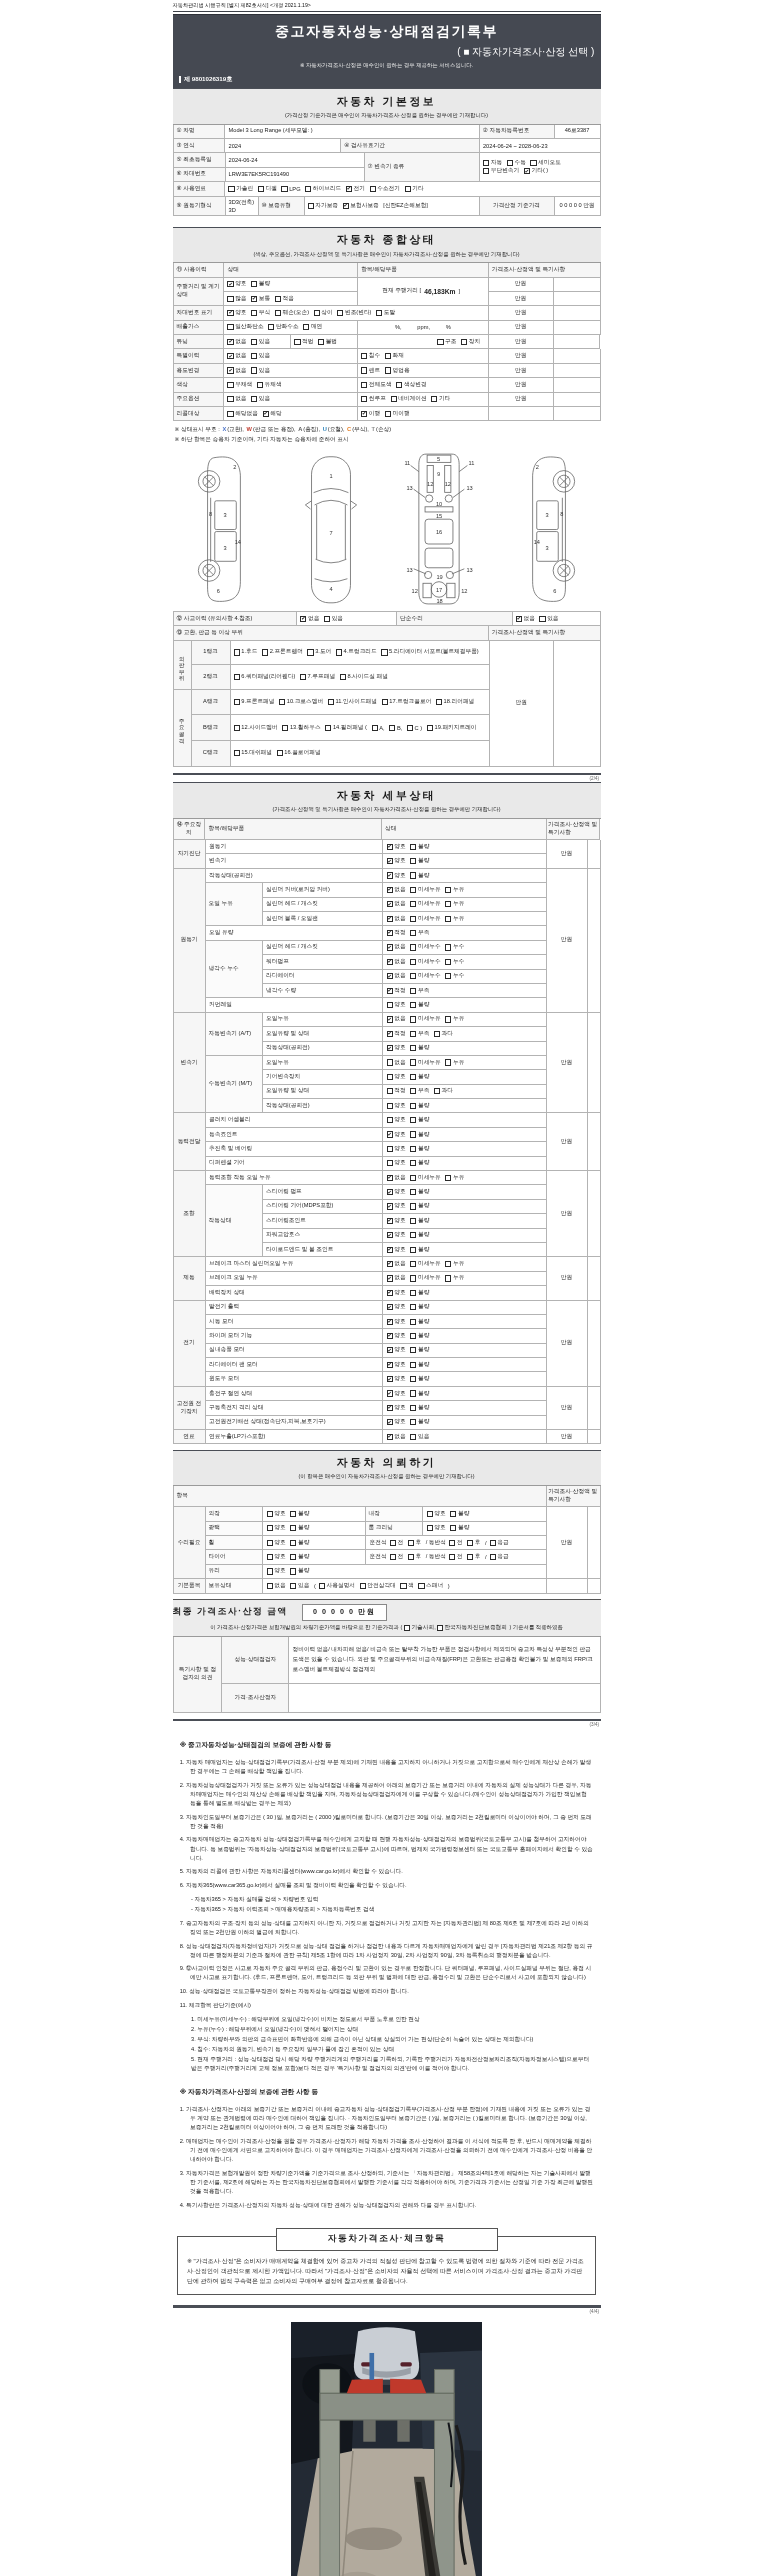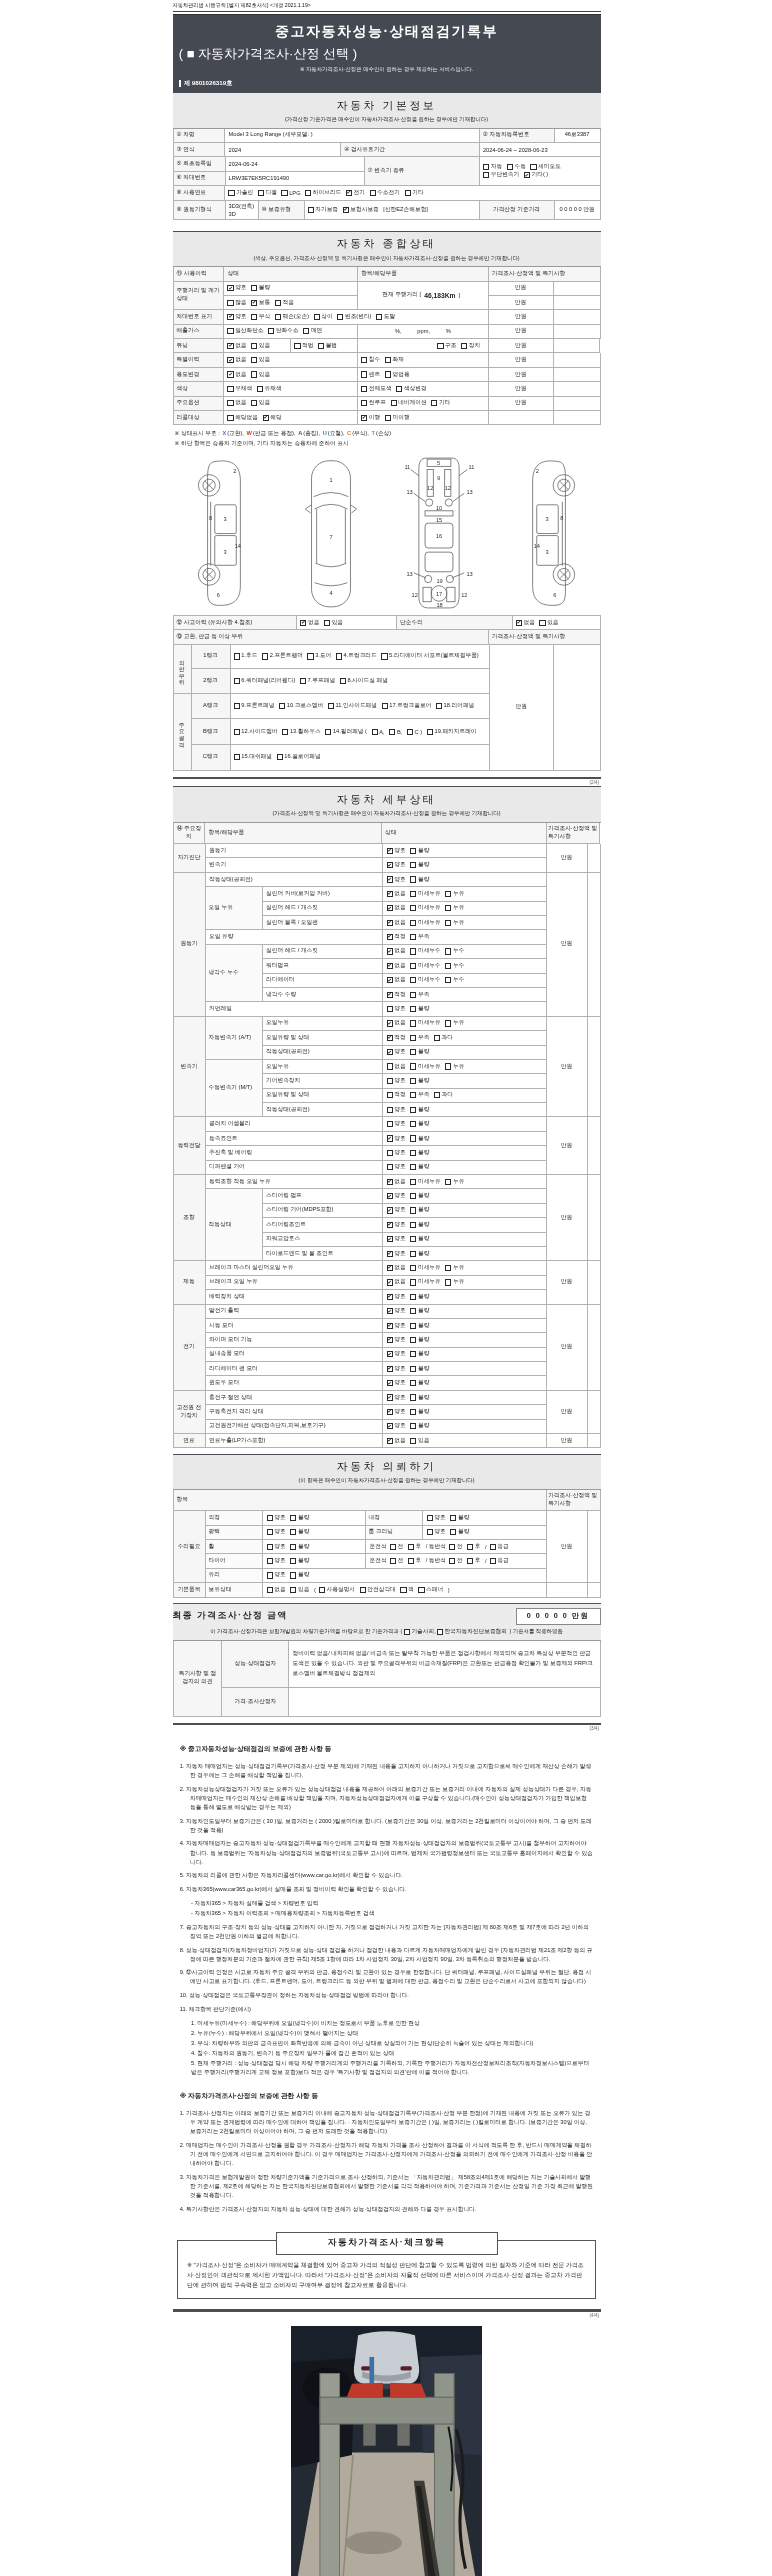--- a/index.html
+++ b/index.html
@@ -4,27 +4,27 @@
 <style>
   *{box-sizing:border-box}
   body{margin:0;background:#fff;color:#1c1c1c;font-family:"Liberation Sans","DejaVu Sans",sans-serif}
   .page{width:773px;min-height:2576px;margin:0 auto;background:#fff;overflow:hidden}
   .doc{width:428px;margin:0 auto;padding-top:1px}
   .formref{font-size:5.2px;margin:1px 0 1.5px 0;color:#111}
   .topline{height:1.5px;background:#3d4148;margin-bottom:2.1px}
   
   .band{background:#454952;color:#fff;padding:8.2px 6.2px 4.1px;border-top:1px solid #2e3138}
   .band-title{font-size:14px;font-weight:bold;letter-spacing:1.5px;text-align:center}
-  .band-sub{font-size:13px;margin-top:4.1px;text-align:left}
+  .band-sub{font-size:10px;margin-top:4.1px;text-align:right}
   .band-note{font-size:5.4px;color:#e9e9e9;margin-top:2.6px;text-align:center}
   .docno{display:flex;align-items:center;gap:2.6px;font-size:6.2px;font-weight:bold;margin-top:6.2px}
   .docno .bar{width:2.6px;height:6.7px;background:#fff;display:inline-block}
   
   .sechead{background:#e9e9e9;text-align:center;padding:5.7px 3.1px 4.6px;border-top:1.5px solid #4a4e56;border-bottom:0.5px solid #9a9a9a}
-  .sechead .t{font-size:10.8px;font-weight:normal;letter-spacing:2.6px}
+  .sechead .t{font-size:10.8px;font-weight:bold;letter-spacing:2.6px}
   .sechead .s{font-size:5.4px;margin-top:3.1px}
   
   .tbl{border-left:0.5px solid #b3b3b3;border-top:0;background:#fff}
   .fr{display:flex;align-items:stretch}
   .fc{border-right:0.5px solid #b3b3b3;border-bottom:0.5px solid #b3b3b3;padding:2.1px 3.1px;font-size:5.7px;display:flex;align-items:center;min-height:14.4px}
   .lab{background:#f6f6f6}
   .ctr{justify-content:center;text-align:center}
   .col{display:flex;flex-direction:column}
   .flex1{flex:1}
   .bold{font-weight:bold}
@@ -52,21 +52,21 @@
   .gblank{width:13px;border-right:0.5px solid #b3b3b3;border-bottom:0.5px solid #b3b3b3}
   .dr{display:flex;align-items:stretch;flex:1}
   .dn{width:177px;border-right:0.5px solid #b3b3b3;border-bottom:0.5px solid #b3b3b3;padding:2.6px 3.6px;font-size:5.7px;display:flex;align-items:center;min-height:14.4px}
   .dsub{width:57px;border-right:0.5px solid #b3b3b3;border-bottom:0.5px solid #b3b3b3;background:#fbfbfb;display:flex;align-items:center;justify-content:flex-start;padding:2.1px 3.1px;font-size:5.7px}
   .dn2{width:120px;border-right:0.5px solid #b3b3b3;border-bottom:0.5px solid #b3b3b3;padding:2.6px 3.6px;font-size:5.7px;display:flex;align-items:center;min-height:14.4px}
   .ds{flex:1;border-right:0.5px solid #b3b3b3;border-bottom:0.5px solid #b3b3b3;padding:2.1px 4.1px;display:flex;align-items:center;min-height:14.4px}
   
   .thick{height:2.6px;background:#4a4e56;margin-top:6.2px}
   .pgmark{text-align:right;font-size:4.6px;color:#666;padding:1px 1.5px}
   
-  .finalband{background:#ececec;border-top:1px solid #555;display:flex;align-items:center;justify-content:space-between;gap:14px;padding:4.6px 0 2.1px}
+  .finalband{background:#ececec;border-top:1px solid #555;display:flex;align-items:center;justify-content:flex-start;gap:14px;padding:4.6px 0 2.1px}
   .finalband .fl{font-size:8.8px;font-weight:bold;letter-spacing:1.5px}
   .finalband .fv{background:#fff;border:0.5px solid #888;padding:2.1px 10.3px;font-size:7.2px;font-weight:bold;letter-spacing:1.5px}
   .finalnote{background:#ececec;text-align:center;font-size:5.4px;padding:1px 0 4.1px;border-bottom:0.5px solid #9a9a9a}
   .finalnote .opt{margin-right:1px}
   
   .noticebody{padding:6.2px 7.2px 8.2px;font-size:5.7px;line-height:1.6}
   .ntitle{font-size:6.7px;font-weight:bold;margin:5.2px 0 7.2px}
   .ni{margin:4.6px 0;padding-left:10.3px;text-indent:-10.3px}
   .nsub{margin:1px 0 1px 11.3px}
   

